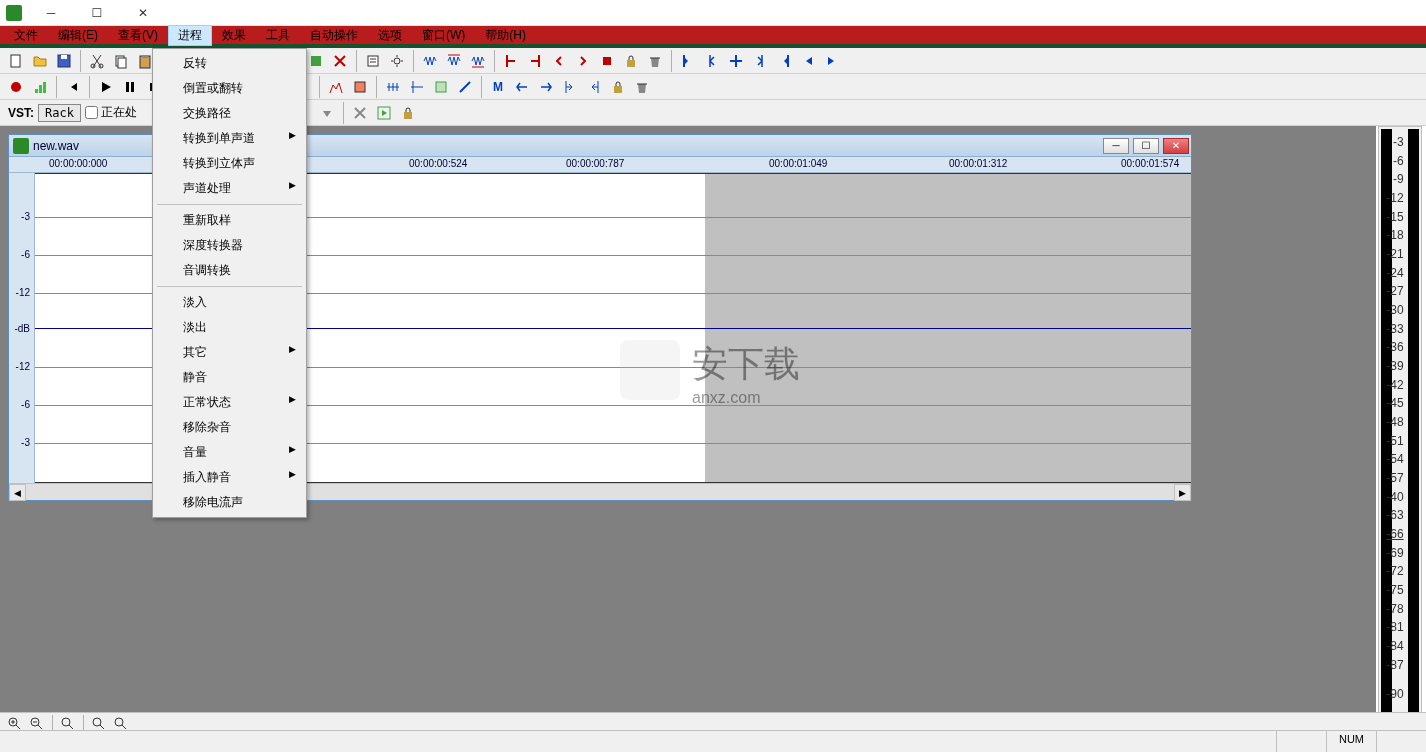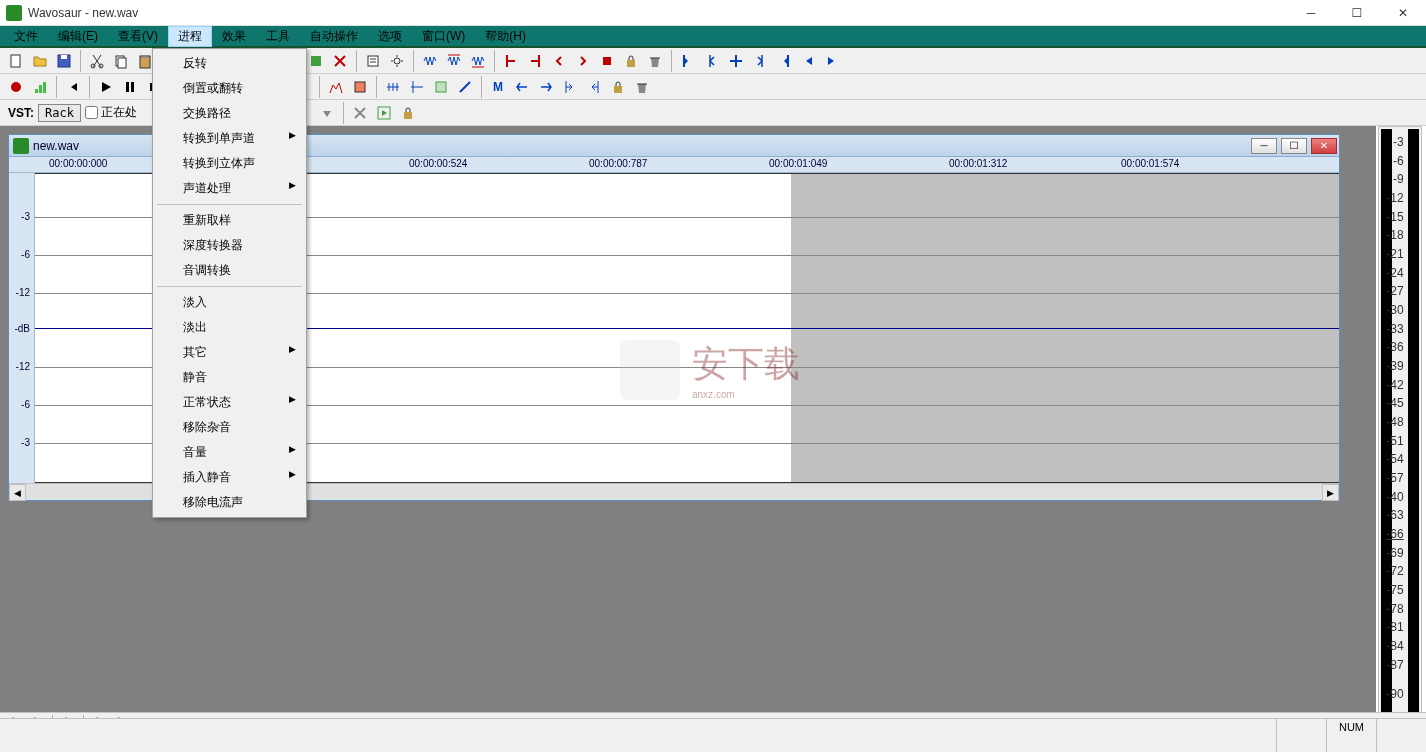--- a/index.html
+++ b/index.html
@@ -5,21 +5,21 @@
 * { margin:0; padding:0; box-sizing:border-box; font-family:"Microsoft YaHei",SimSun,Arial,sans-serif; font-size:12px; }
 body { background:#fff; width:1426px; height:752px; overflow:hidden; position:relative; }
 
 
 .titlebar { height:26px; background:#fff; display:flex; align-items:center; border-bottom:1px solid #e0e0e0; }
 .titlebar .app-icon { width:16px; height:16px; margin:0 6px; background:#2a8a2a; border-radius:2px; display:inline-block; }
 .titlebar .title { flex:1; color:#333; }
 .titlebar .ctrl { width:46px; height:26px; display:flex; align-items:center; justify-content:center; color:#333; }
 
 
-.menubar { height:22px; background:#0f766e; display:flex; align-items:center; padding:0 4px; border-bottom:2px solid #14532d; }
+.menubar { height:22px; background:#b91c1c; display:flex; align-items:center; padding:0 4px; border-bottom:4px solid #14532d; }
 .menubar .mi { padding:2px 10px; color:#000; cursor:default; }
 .menubar .mi.active { background:#cce8ff; border:1px solid #99d1ff; padding:1px 9px; }
 
 
 .toolbars { background:#f0f0f0; }
 .tb-row { height:26px; display:flex; align-items:center; padding:0 4px; border-bottom:1px solid #d0d0d0; }
 .tb-row .btn { width:22px; height:22px; display:flex; align-items:center; justify-content:center; margin:0 1px; border:1px solid transparent; }
 .tb-row .sep { width:1px; height:22px; background:#b0b0b0; margin:0 4px; }
 .tb-row .vst-label { padding:0 4px; font-weight:bold; }
 .tb-row .rack-btn { height:18px; padding:0 6px; border:1px solid #888; background:#e8e8e8; font-family:monospace; }
@@ -29,21 +29,21 @@
 
 .dropdown { position:absolute; background:#f0f0f0; border:1px solid #a0a0a0; box-shadow:2px 2px 4px rgba(0,0,0,0.3); z-index:100; padding:2px; }
 .dropdown .dm { padding:4px 28px 4px 28px; color:#000; position:relative; white-space:nowrap; }
 .dropdown .dm.has-sub::after { content:"▶"; position:absolute; right:8px; font-size:9px; }
 .dropdown .dsep { height:1px; background:#c0c0c0; margin:3px 2px; }
 
 
 .mdi { position:absolute; left:0; top:126px; right:50px; bottom:30px; background:#808080; }
 
 
-.child { position:absolute; left:8px; top:8px; width:1332px; border:1px solid #5a8fc0; background:#fff; }
+.child { position:absolute; left:8px; top:8px; width:1184px; border:1px solid #5a8fc0; background:#fff; }
 .child-title { height:22px; background:linear-gradient(to bottom,#d7e4f2,#bdd3ea); display:flex; align-items:center; border-bottom:1px solid #8faece; }
 .child-title .ci { width:16px; height:16px; margin:0 4px; background:#2a8a2a; border-radius:2px; }
 .child-title .ct { flex:1; color:#003; }
 .child-title .cb { width:26px; height:16px; margin:0 2px; border:1px solid #888; background:linear-gradient(to bottom,#fff,#e0e0e0); display:flex; align-items:center; justify-content:center; font-size:10px; }
 .child-title .cb.close { background:linear-gradient(to bottom,#f08080,#d04040); color:#fff; border-color:#a03030; }
 
 
 .timeline { height:16px; background:#d7e4f2; display:flex; position:relative; border-bottom:1px solid #a0b8d0; }
 .timeline .tick { position:absolute; font-size:10px; color:#003; top:1px; }
 .wave-area { height:310px; display:flex; }
@@ -66,39 +66,38 @@
 
 
 .meters { position:absolute; right:4px; top:126px; bottom:30px; width:44px; background:#f0f0f0; border:1px solid #c0c0c0; display:flex; }
 .meter { width:18px; margin:2px; background:#000; position:relative; }
 .meter-scale { width:18px; position:relative; font-size:9px; color:#333; }
 .meter-scale .ms { position:absolute; right:2px; }
 
 
 .zoom-bar { position:absolute; left:0; bottom:18px; right:0; height:22px; background:#f0f0f0; border-top:1px solid #c0c0c0; display:flex; align-items:center; padding:0 4px; }
 .zoom-bar .zb { width:20px; height:18px; display:flex; align-items:center; justify-content:center; margin:0 1px; }
-.status-bar { position:absolute; left:0; bottom:0; right:0; height:34px; background:#f0f0f0; border-top:1px solid #c0c0c0; display:flex;justify-content:center; }
+.status-bar { position:absolute; left:0; bottom:0; right:0; height:22px; background:#f0f0f0; border-top:1px solid #c0c0c0; display:flex;justify-content:center; }
 .status-bar .ss { border-left:1px solid #c0c0c0; padding:2px 12px; font-size:11px; }
 .status-bar .flex { flex:1; }
 
 
-.watermark { position:absolute; left:620px; top:340px; color:#7f1d1d; font-size:40px; opacity:0.4; display:flex; pointer-events:none; z-index:50; }
+.watermark { position:absolute; left:620px; top:340px; color:#000000; font-size:40px; opacity:0.4; display:flex; pointer-events:none; z-index:50; }
 .watermark .wicon { width:60px; height:60px; background:#ccc; border-radius:8px; margin-right:12px; opacity:0.5; }
 .watermark .wt1 { font-size:36px; }
-.watermark .wt2 { font-size:10px; display:block; }
+.watermark .wt2 { font-size:16px; display:block; }
 
 
 svg { display:block; }
 </style>
 </head>
 <body>
 
 <div class="titlebar">
   <span class="app-icon"></span>
-  <span class="title">Wavosaur - new.wav</span>
   <div class="ctrl">─</div>
   <div class="ctrl">☐</div>
   <div class="ctrl close">✕</div>
 </div>
 
 <div class="menubar">
   <span class="mi">文件</span>
   <span class="mi">编辑(E)</span>
   <span class="mi">查看(V)</span>
   <span class="mi active">进程</span>
@@ -474,21 +473,21 @@
     <div class="child-title">
       <span class="ci"></span>
       <span class="ct">new.wav</span>
       <span class="cb">─</span>
       <span class="cb">☐</span>
       <span class="cb close">✕</span>
     </div>
     <div class="timeline">
       <span class="tick" style="left:40px">00:00:00:000</span>
       <span class="tick" style="left:400px">00:00:00:524</span>
-      <span class="tick" style="left:580px">00:00:00:787</span>
+      <span class="tick" style="left:557px">00:00:00:787</span>
       <span class="tick" style="left:760px">00:00:01:049</span>
       <span class="tick" style="left:940px">00:00:01:312</span>
       <span class="tick" style="left:1112px">00:00:01:574</span>
     </div>
     <div class="wave-area">
       <div class="wave-scale">
         <span class="sl" style="top:38px">-3</span>
         <span class="sl" style="top:76px">-6</span>
         <span class="sl" style="top:114px">-12</span>
         <span class="sl" style="top:150px">-dB</span>

